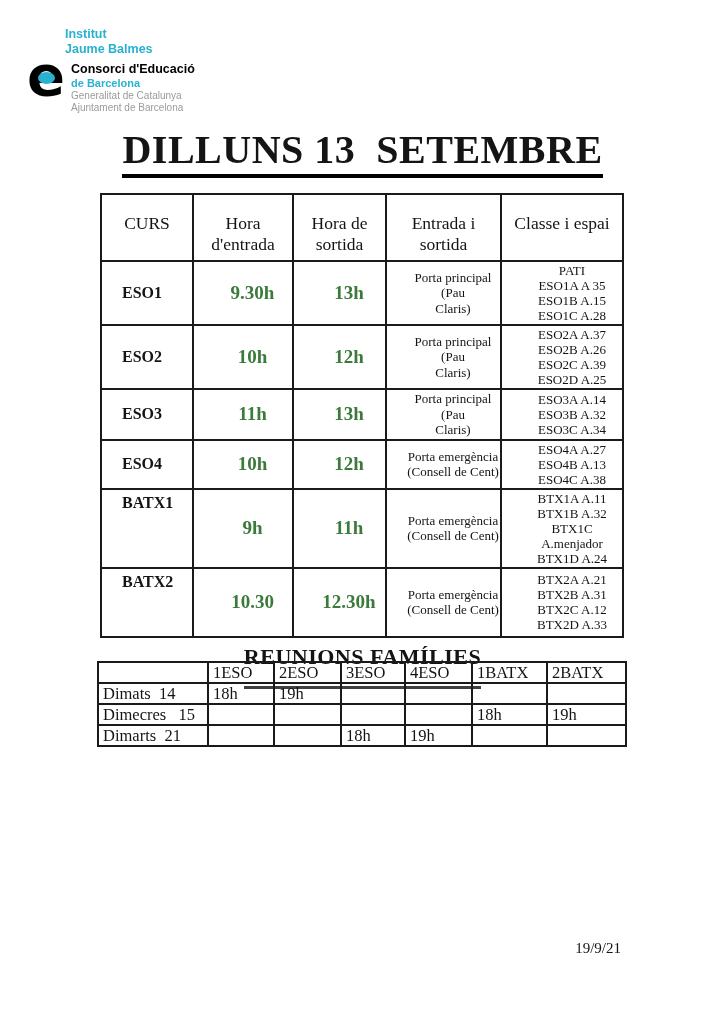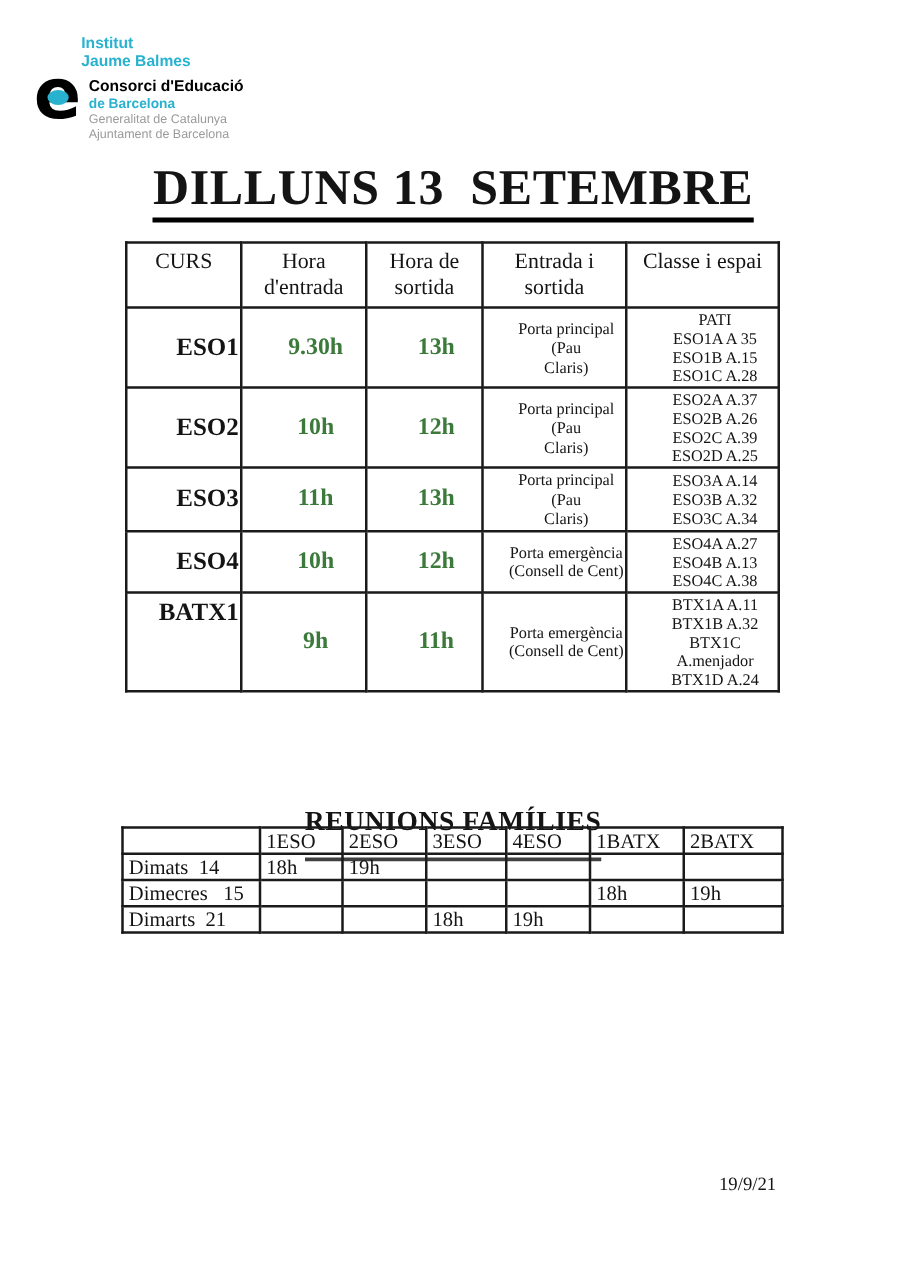--- a/index.html
+++ b/index.html
@@ -41,23 +41,23 @@
     display:inline-block;font-size:40px;font-weight:bold;letter-spacing:.5px;
     border-bottom:4px solid #000;padding-bottom:1px;white-space:pre;
   }
 
   
   table{border-collapse:collapse;table-layout:fixed;}
   .sched{position:absolute;left:100px;top:193px;width:522px;}
   .sched th,.sched td{border:2px solid var(--line);overflow:hidden;padding-left:20px;}
   .sched th{
     font-weight:normal;font-size:17.5px;line-height:21px;text-align:center;
-    vertical-align:top;padding:3px 2px 4px;height:43px;border-radius:17px;
-  }
-  .c-curs{font-weight:bold;font-size:20px;text-align:right;vertical-align:middle;}
+    vertical-align:top;padding:18px 2px 4px;height:43px;border-radius:17px;
+  }
+  .c-curs{font-weight:bold;font-size:16px;text-align:left;vertical-align:middle;}
   .c-time{font-weight:bold;font-size:19px;color:var(--green);text-align:center;vertical-align:middle;}
   .c-porta{font-size:13px;line-height:15.5px;text-align:center;vertical-align:middle;padding:1px;}
   .c-classe{font-size:13px;line-height:15px;text-align:center;vertical-align:middle;padding:1px 0;}
   .sched tbody tr:nth-child(1) td,.sched tbody tr:nth-child(2) td{height:60px;}
   .sched tbody tr:nth-child(3) td,.sched tbody tr:nth-child(4) td{height:45px;}
   .sched tbody tr:nth-child(5) td,.sched tbody tr:nth-child(6) td{height:62px;}
   .sched tbody tr:nth-child(5) .c-curs,
   .sched tbody tr:nth-child(6) .c-curs{vertical-align:top;padding-top:4px;}
 
   
@@ -170,20 +170,32 @@
         <tr>
           <td class="c-curs">BATX1</td>
           <td class="c-time">9h</td>
           <td class="c-time">11h</td>
           <td class="c-porta">Porta emergència<br>(Consell de Cent)</td>
           <td class="c-classe">
             <div>BTX1A A.11</div>
             <div>BTX1B A.32</div>
             <div>BTX1C  A.menjador</div>
             <div>BTX1D A.24</div>
+          </td>
+        </tr>
+        <tr>
+          <td class="c-curs">BATX2</td>
+          <td class="c-time">10.30</td>
+          <td class="c-time">12.30h</td>
+          <td class="c-porta">Porta emergència<br>(Consell de Cent)</td>
+          <td class="c-classe">
+            <div>BTX2A A.21</div>
+            <div>BTX2B A.31</div>
+            <div>BTX2C A.12</div>
+            <div>BTX2D A.33</div>
           </td>
         </tr>
       </tbody>
   </table>
 
   <div class="reunions-title">
     <span>REUNIONS FAMÍLIES</span>
   </div>
 
   <table class="reun">

